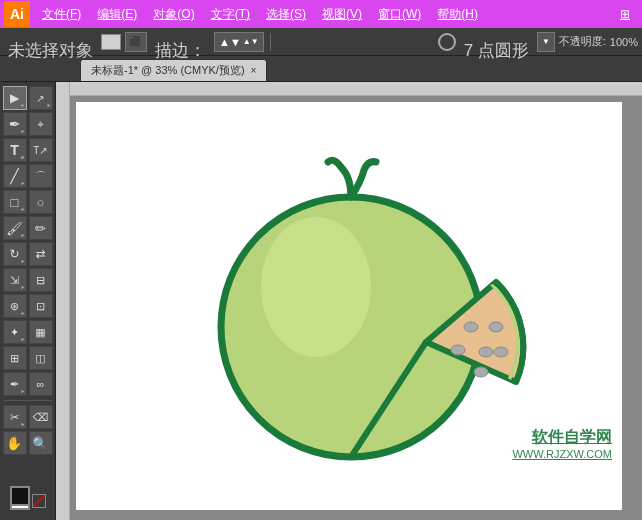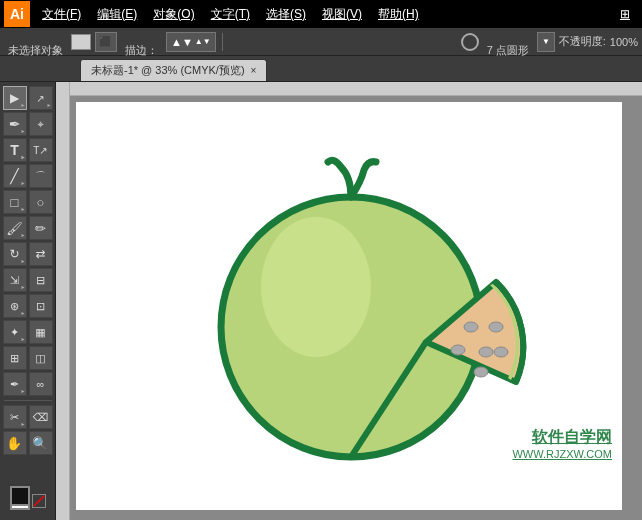--- a/index.html
+++ b/index.html
@@ -1,30 +1,30 @@
 <!DOCTYPE html>
 <html><head>
   <meta charset="utf-8">
   <style>
     * { margin: 0; padding: 0; box-sizing: border-box; }
     body { width: 642px; height: 520px; overflow: hidden; background: #555; font-family: 'Microsoft YaHei', Arial, sans-serif; font-size: 12px; color: #fff; }
 
     
     .title-bar {
-      display: flex; align-items: center; height: 28px; background: #000000; padding: 0 4px; gap: 4px;
+      display: flex; align-items: center; height: 28px; background: #d946ef; padding: 0 4px; gap: 4px;
     }
     .ai-logo { width: 26px; height: 26px; background: #ff7b00; color: #fff; font-size: 14px; font-weight: bold; display: flex; align-items: center; justify-content: center; flex-shrink: 0; }
     .menu-bar { display: flex; align-items: center; height: 100%; gap: 0; flex: 1; }
     .menu-item { padding: 0 8px; height: 100%; display: flex; align-items: center; cursor: pointer; white-space: nowrap; font-size: 12px; text-decoration: underline; }
 
     
     .toolbar {
       display: flex; align-items: center; height: 28px; background: #3c3c3c; padding: 0 4px; gap: 4px; border-bottom: 1px solid #222;
     }
-    .toolbar-text { font-size: 11px; color: #ccc; padding: 0 4px; margin-top: 17px; }
+    .toolbar-text { font-size: 17px; color: #ccc; padding: 0 4px; margin-top: 17px; }
     .toolbar-swatch { width: 20px; height: 16px; background: #d0d0d0; border: 1px solid #888; flex-shrink: 0; }
     .toolbar-icon-btn { width: 22px; height: 20px; display: flex; align-items: center; justify-content: center; background: #555; border: 1px solid #777; cursor: pointer; font-size: 10px; }
     .toolbar-separator { width: 1px; height: 18px; background: #666; margin: 0 2px; }
     .toolbar-dropdown { display: flex; align-items: center; background: #555; border: 1px solid #777; padding: 0 4px; height: 20px; cursor: pointer; font-size: 11px; gap: 2px; }
     .toolbar-shape-preview { width: 18px; height: 18px; border-radius: 50%; background: transparent; border: 2px solid #aaa; }
     .toolbar-right { display: flex; align-items: center; gap: 4px; margin-left: auto; }
     .opacity-label { font-size: 11px; color: #ccc; }
     .opacity-value { font-size: 11px; color: #ccc; }
 
     
@@ -68,20 +68,21 @@
 
 <div class="title-bar">
   <div class="ai-logo">Ai</div>
   <div class="menu-bar">
     <div class="menu-item">文件(F)</div>
     <div class="menu-item">编辑(E)</div>
     <div class="menu-item">对象(O)</div>
     <div class="menu-item">文字(T)</div>
     <div class="menu-item">选择(S)</div>
     <div class="menu-item">视图(V)</div>
+    <div class="menu-item">窗口(W)</div>
     <div class="menu-item">帮助(H)</div>
     <div class="menu-item" style="margin-left:auto;">⊞</div>
   </div>
 </div>
 
 <div class="toolbar">
   <span class="toolbar-text">未选择对象</span>
   <div class="toolbar-swatch"></div>
   <div class="toolbar-icon-btn" style="color:#e44;">⬛</div>
   <span class="toolbar-text">描边：</span>

